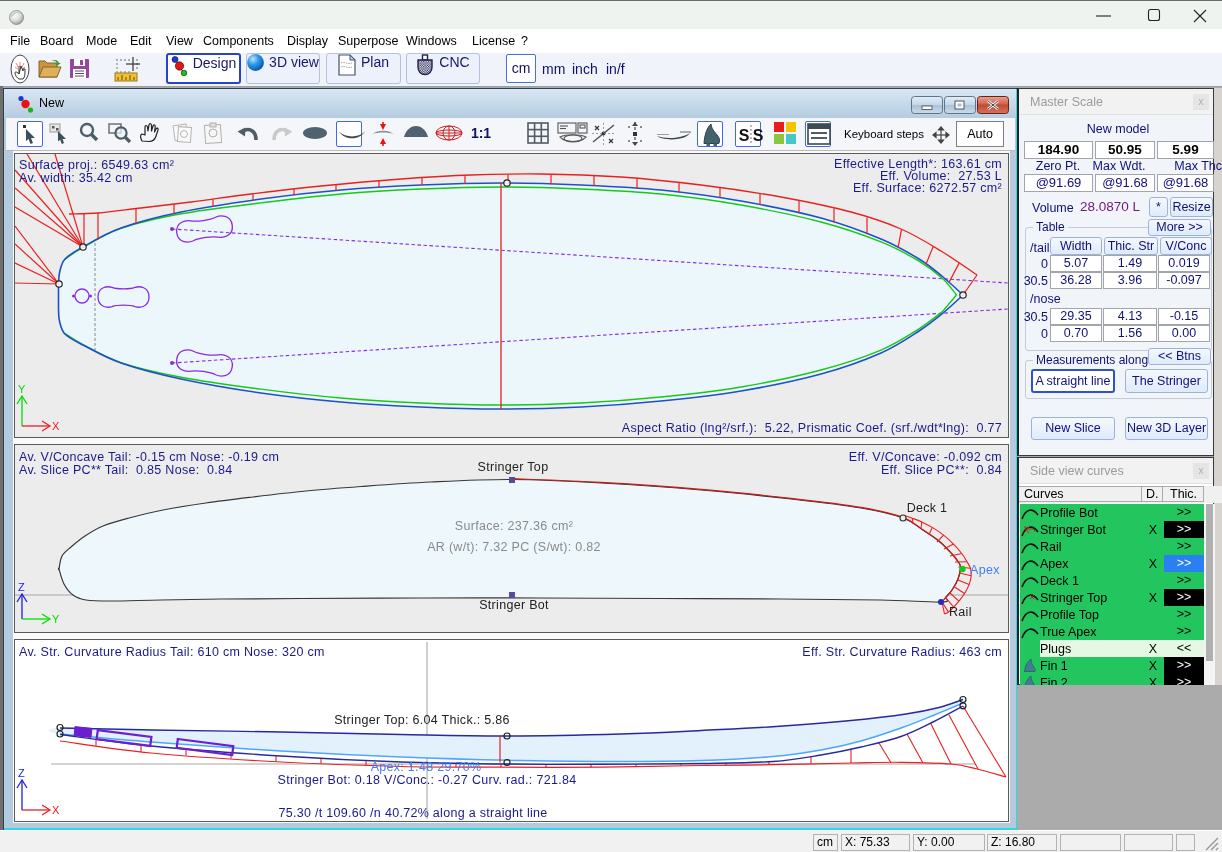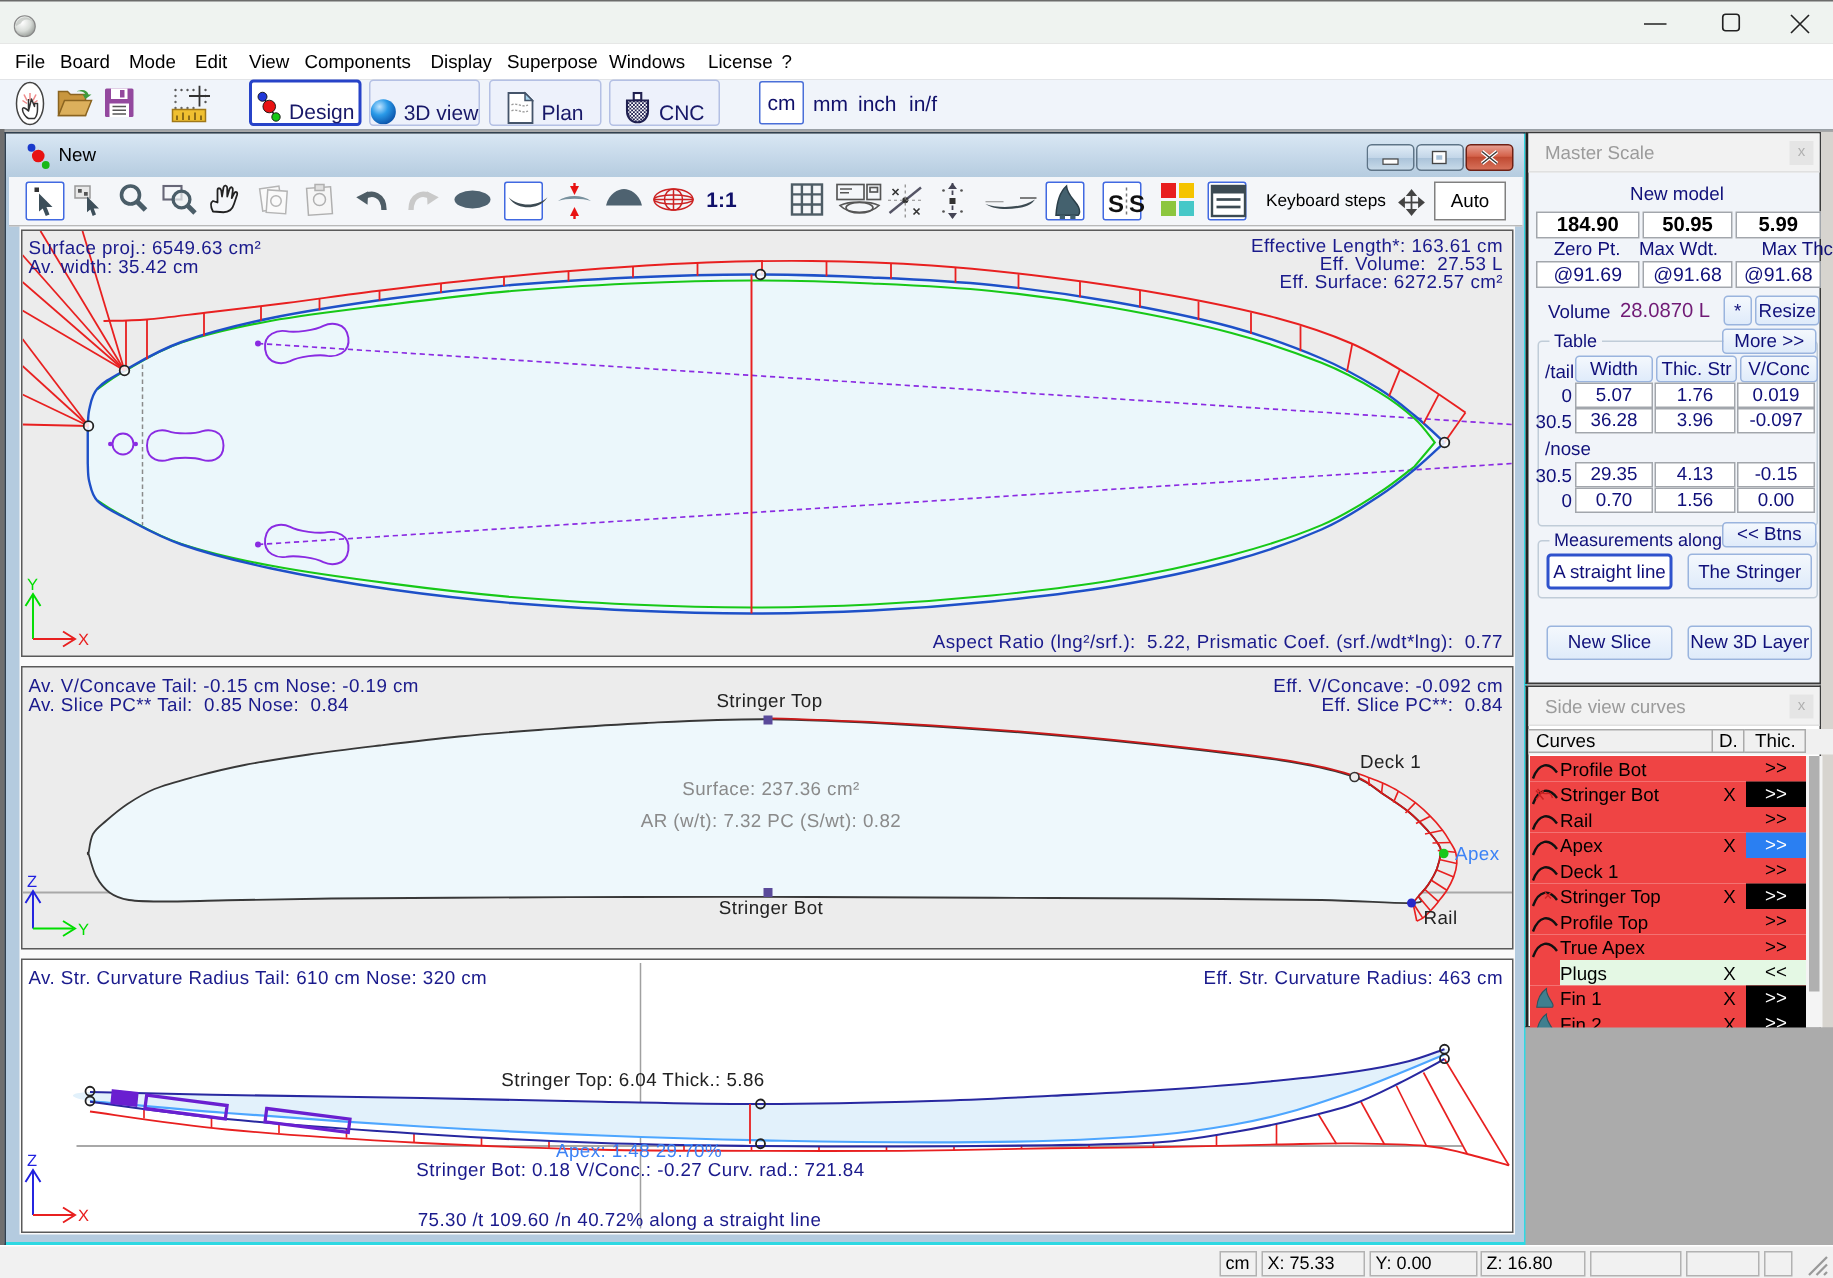--- a/index.html
+++ b/index.html
@@ -1,42 +1,42 @@
 <!DOCTYPE html>
 <html><head><meta charset="utf-8"><style>
 *{margin:0;padding:0;box-sizing:border-box}
 html,body{width:1222px;height:852px;overflow:hidden;font-family:"Liberation Sans",sans-serif;background:#a9a9a9}
 .abs{position:absolute}
 #titlebar{position:absolute;left:0;top:0;width:1222px;height:29px;background:#eff3f0;border-top:1px solid #6b6b6b}
 #title-text{position:absolute;left:31px;top:8px;font-size:12px;color:#111;white-space:nowrap}
 #menubar{position:absolute;left:0;top:29px;width:1222px;height:24px;background:#fff}
 .mi{position:absolute;top:5px;font-size:12.5px;color:#000}
 #toolbar{position:absolute;left:0;top:53px;width:1222px;height:33px;background:#f0f4fa}
-.tbtn{position:absolute;top:0px;height:31px;border:1px solid #b4c0e4;border-radius:3px;background:#edf1fb;display:flex;align-items:flex-end;justify-content:center;font-size:14px;color:#181868;gap:5px;white-space:nowrap}
+.tbtn{position:absolute;top:0px;height:31px;border:1px solid #b4c0e4;border-radius:3px;background:#edf1fb;display:flex;align-items:flex-start;justify-content:center;font-size:14px;color:#181868;gap:5px;white-space:nowrap}
 .unit{position:absolute;top:8px;font-size:14px;color:#10106a}
 #mdi-sep{position:absolute;left:0;top:86px;width:1222px;height:1px;background:#9aa0a6}
 #doc{position:absolute;left:3px;top:88px;width:1014px;height:742px;background:linear-gradient(#d9e7f4,#b4cbdf 30px);border:1px solid #30404f;border-right:1px solid #0e1822}
 #doc-title{position:absolute;left:0px;top:0px;width:100%;height:29px}
 #doc-toolbar{position:absolute;left:2px;top:29px;width:1009px;height:33px;background:#f4f6f9;border-bottom:1px solid #b9b9b9}
 .dtb{position:absolute;top:3px;width:26px;height:26px}
 .dtbsel{border:1px solid #4169e1;border-radius:2px;background:#fff}
 #kbsteps{position:absolute;top:10px;left:838px;font-size:11.5px;color:#000}
 #autobtn{position:absolute;left:950px;top:3px;width:48px;height:26px;border:1px solid #808080;background:#fff;font-size:12.5px;color:#000;text-align:center;line-height:24px}
 .panel{position:absolute;left:10px;width:995px;border:1px solid #5a5a5a;background:#ececec;overflow:hidden}
 #statusbar{position:absolute;left:0;top:830px;width:1222px;height:22px;background:#f1f1f1;border-top:1px solid #fff;font-size:12px;color:#000}
 .sfield{position:absolute;top:3px;height:17px;border:1px solid #b2b2b2;font-size:12px;color:#000;padding-left:3px}
 .rpanel{position:absolute;background:#f1f4f9;border:1px solid #3a3a3a;border-left:2px solid #222}
 .rpanel-title{position:absolute;left:0;top:0;width:100%;height:26px;background:#f2f2f2;color:#9b9b9b;font-size:12.5px;border-bottom:1px solid #e0e0e0}
 .rclose{position:absolute;right:4px;top:5px;width:16px;height:16px;background:#e5e5e5;color:#b0b0b0;font-size:10px;text-align:center;line-height:15px}
 .navy{color:#10107a}
 .field{position:absolute;background:#fff;border:1px solid #a2a6ac;font-size:12.5px;color:#10107a;text-align:center}
 .btn7{position:absolute;background:linear-gradient(#f4f8fd,#dfebfa);border:1px solid #9ab4de;border-radius:3px;font-size:12.5px;color:#10107a;text-align:center}
 .gbox{position:absolute;border:1px solid #c0ccd8;border-radius:3px}
 .glabel{position:absolute;top:-8px;left:7px;background:#f1f4f9;padding:0 3px;font-size:12px;color:#10107a;white-space:nowrap}
-.lrow{position:absolute;left:1px;height:17px;width:184px;background:#ef4444}
+.lrow{position:absolute;left:1px;height:17px;width:184px;background:#22c55e}
 .lname{position:absolute;left:20px;top:2px;font-size:12.5px;color:#000}
 .lx{position:absolute;left:124px;top:2px;font-size:12.5px;color:#000;width:18px;text-align:center}
 .lprop{position:absolute;left:144px;top:0px;width:40px;height:17px;font-size:12.5px;text-align:center;line-height:16px}
 </style></head><body>
 <div id="titlebar">
     <svg class="abs" style="left:9px;top:9px" width="15" height="15">
       <defs>
         <radialGradient id="sph" cx="38%" cy="32%" r="75%">
           <stop offset="0%" stop-color="#ffffff"></stop>
           <stop offset="55%" stop-color="#d8dcd8"></stop>
@@ -555,21 +555,21 @@
     <div class="btn7" style="left:129px;top:130px;width:63px;height:17px;line-height:15px;z-index:5">More &gt;&gt;</div>
     <div class="gbox" style="left:6px;top:138px;width:187px;height:124px">
       <div class="glabel">Table</div>
     </div>
     <div class="abs navy" style="left:11px;top:152px;font-size:12.5px;white-space:nowrap">/tail</div>
     <div class="btn7" style="left:31px;top:148px;width:52px;height:18px;line-height:16px">Width</div>
     <div class="btn7" style="left:85px;top:148px;width:54px;height:18px;line-height:16px">Thic. Str</div>
     <div class="btn7" style="left:141px;top:148px;width:52px;height:18px;line-height:16px">V/Conc</div>
     <div class="abs navy" style="left:29px;top:168px;font-size:12.5px;transform:translateX(-100%);white-space:nowrap">0</div>
     <div class="field" style="left:31px;top:166px;width:52px;height:17px;line-height:15px;font-size:12.5px">5.07</div>
-    <div class="field" style="left:84px;top:166px;width:54px;height:17px;line-height:15px;font-size:12.5px">1.76</div>
+    <div class="field" style="left:84px;top:166px;width:54px;height:17px;line-height:15px;font-size:12.5px">1.49</div>
     <div class="field" style="left:139px;top:166px;width:52px;height:17px;line-height:15px;font-size:12.5px">0.019</div>
     <div class="abs navy" style="left:29px;top:185px;font-size:12.5px;transform:translateX(-100%);white-space:nowrap">30.5</div>
     <div class="field" style="left:31px;top:183px;width:52px;height:17px;line-height:15px;font-size:12.5px">36.28</div>
     <div class="field" style="left:84px;top:183px;width:54px;height:17px;line-height:15px;font-size:12.5px">3.96</div>
     <div class="field" style="left:139px;top:183px;width:52px;height:17px;line-height:15px;font-size:12.5px">-0.097</div>
     <div class="abs navy" style="left:11px;top:203px;font-size:12.5px;white-space:nowrap">/nose</div>
     <div class="abs navy" style="left:29px;top:221px;font-size:12.5px;transform:translateX(-100%);white-space:nowrap">30.5</div>
     <div class="field" style="left:31px;top:219px;width:52px;height:17px;line-height:15px;font-size:12.5px">29.35</div>
     <div class="field" style="left:84px;top:219px;width:54px;height:17px;line-height:15px;font-size:12.5px">4.13</div>
     <div class="field" style="left:139px;top:219px;width:52px;height:17px;line-height:15px;font-size:12.5px">-0.15</div>

